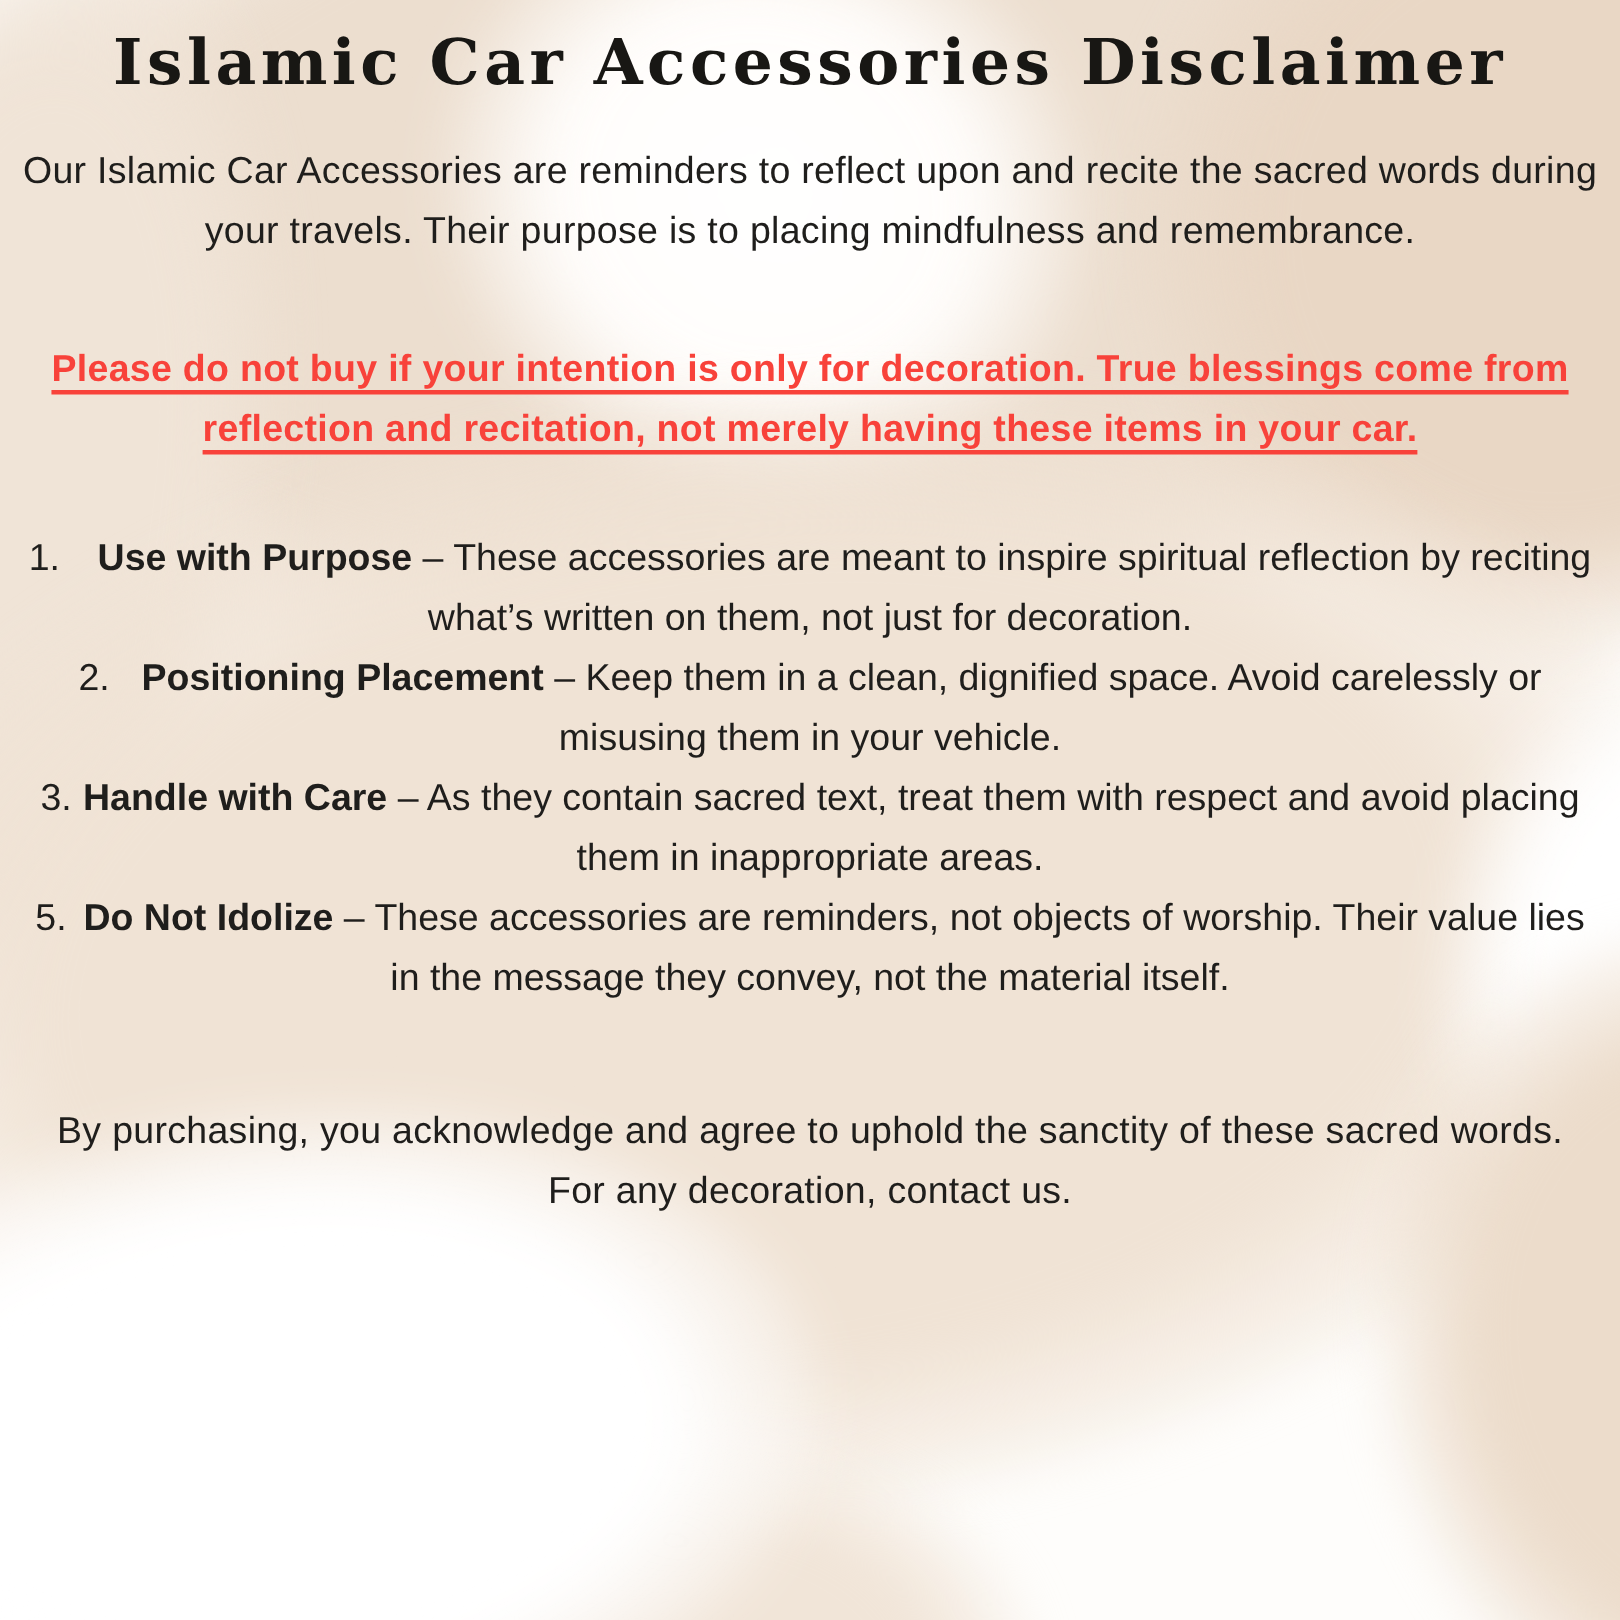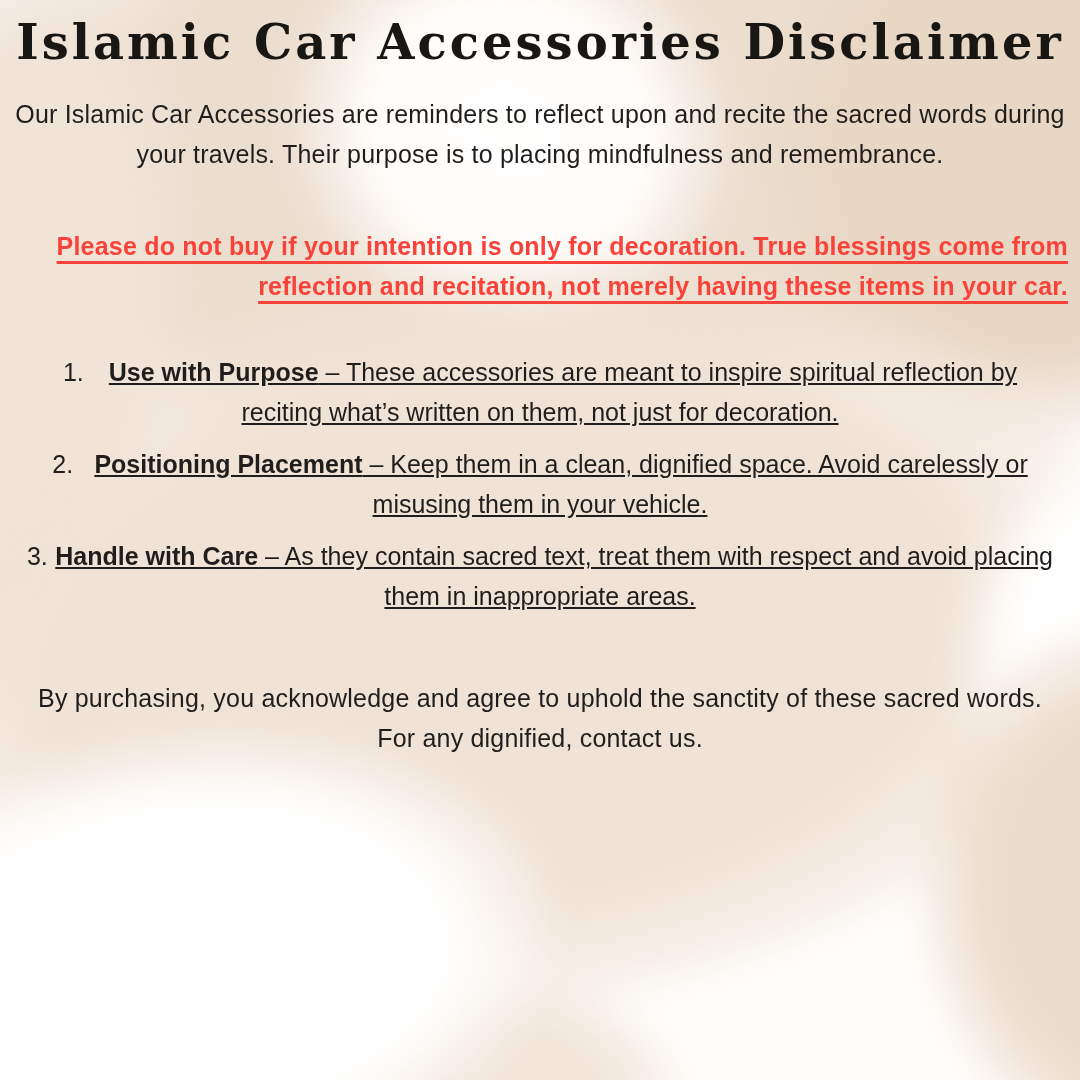--- a/index.html
+++ b/index.html
@@ -54,49 +54,48 @@
   .content{
     position:relative;z-index:2;
     width:1056px;margin:0 auto;
     padding-top:16px;
     text-align:center;
   }
   .doc-title{
     margin:0;
     font-family:"DejaVu Serif", serif;
     font-weight:700;
-    font-size:48px;
+    font-size:42px;
     line-height:52px;
     letter-spacing:3px;
     color:#181714;
   }
   .para{
     margin:0;
     font-size:25px;
     line-height:40px;
     letter-spacing:0.2px;
   }
   .intro{margin-top:26px;}
   .warning{
     margin-top:52px;
     font-weight:700;
     color:#f8423a;
     text-decoration:underline;
     text-decoration-thickness:2.5px;
     text-underline-offset:6px;
-    text-align:right;
   }
   .rules{
     margin:46px 0 0 0;
     padding:0;
     list-style:none;
     font-size:25px;
     line-height:40px;
   }
-  .rules li{margin:12px;text-decoration:underline;}
+  .rules li{margin:0;}
   .rules .num{display:inline-block;}
   .rules .lead{font-weight:700;}
   .rules li:nth-child(1) .num{margin-right:1.0em;}
   .rules li:nth-child(2) .num{margin-right:0.85em;}
   .rules li:nth-child(3) .num{margin-right:0.30em;}
   .rules li:nth-child(4) .num{margin-right:0.45em;}
   .rules li:nth-child(5) .num{margin-right:1.55em;}
   .rules li:nth-child(6) .num{margin-right:2.10em;}
   .closing{margin-top:62px;}
 </style>
@@ -120,19 +119,20 @@
     <h1 class="doc-title">Islamic Car Accessories Disclaimer</h1>
 
     <p class="para intro">Our Islamic Car Accessories are reminders to reflect upon and recite the sacred words during your travels. Their purpose is to placing mindfulness and remembrance.</p>
 
     <p class="para warning">Please do not buy if your intention is only for decoration. True blessings come from reflection and recitation, not merely having these items in your car.</p>
 
     <ol class="rules">
       <li><span class="num">1.</span><span class="lead">Use with Purpose</span><span> – These accessories are meant to inspire spiritual reflection by reciting what’s written on them, not just for decoration.</span></li>
       <li><span class="num">2.</span><span class="lead">Positioning Placement</span><span> – Keep them in a clean, dignified space. Avoid carelessly or misusing them in your vehicle.</span></li>
       <li><span class="num">3.</span><span class="lead">Handle with Care</span><span> – As they contain sacred text, treat them with respect and avoid placing them in inappropriate areas.</span></li>
+      <li><span class="num">5.</span><span class="lead">Do Not Idolize</span><span> – These accessories are reminders, not objects of worship. Their value lies in the message they convey, not the material itself.</span></li>
     </ol>
 
     <p class="para closing">By purchasing, you acknowledge and agree to uphold the sanctity of these sacred words.</p>
-    <p class="para">For any dignified, contact us.</p>
+    <p class="para">For any decoration, contact us.</p>
 
   </div>
 </div>
 
 </body></html>

